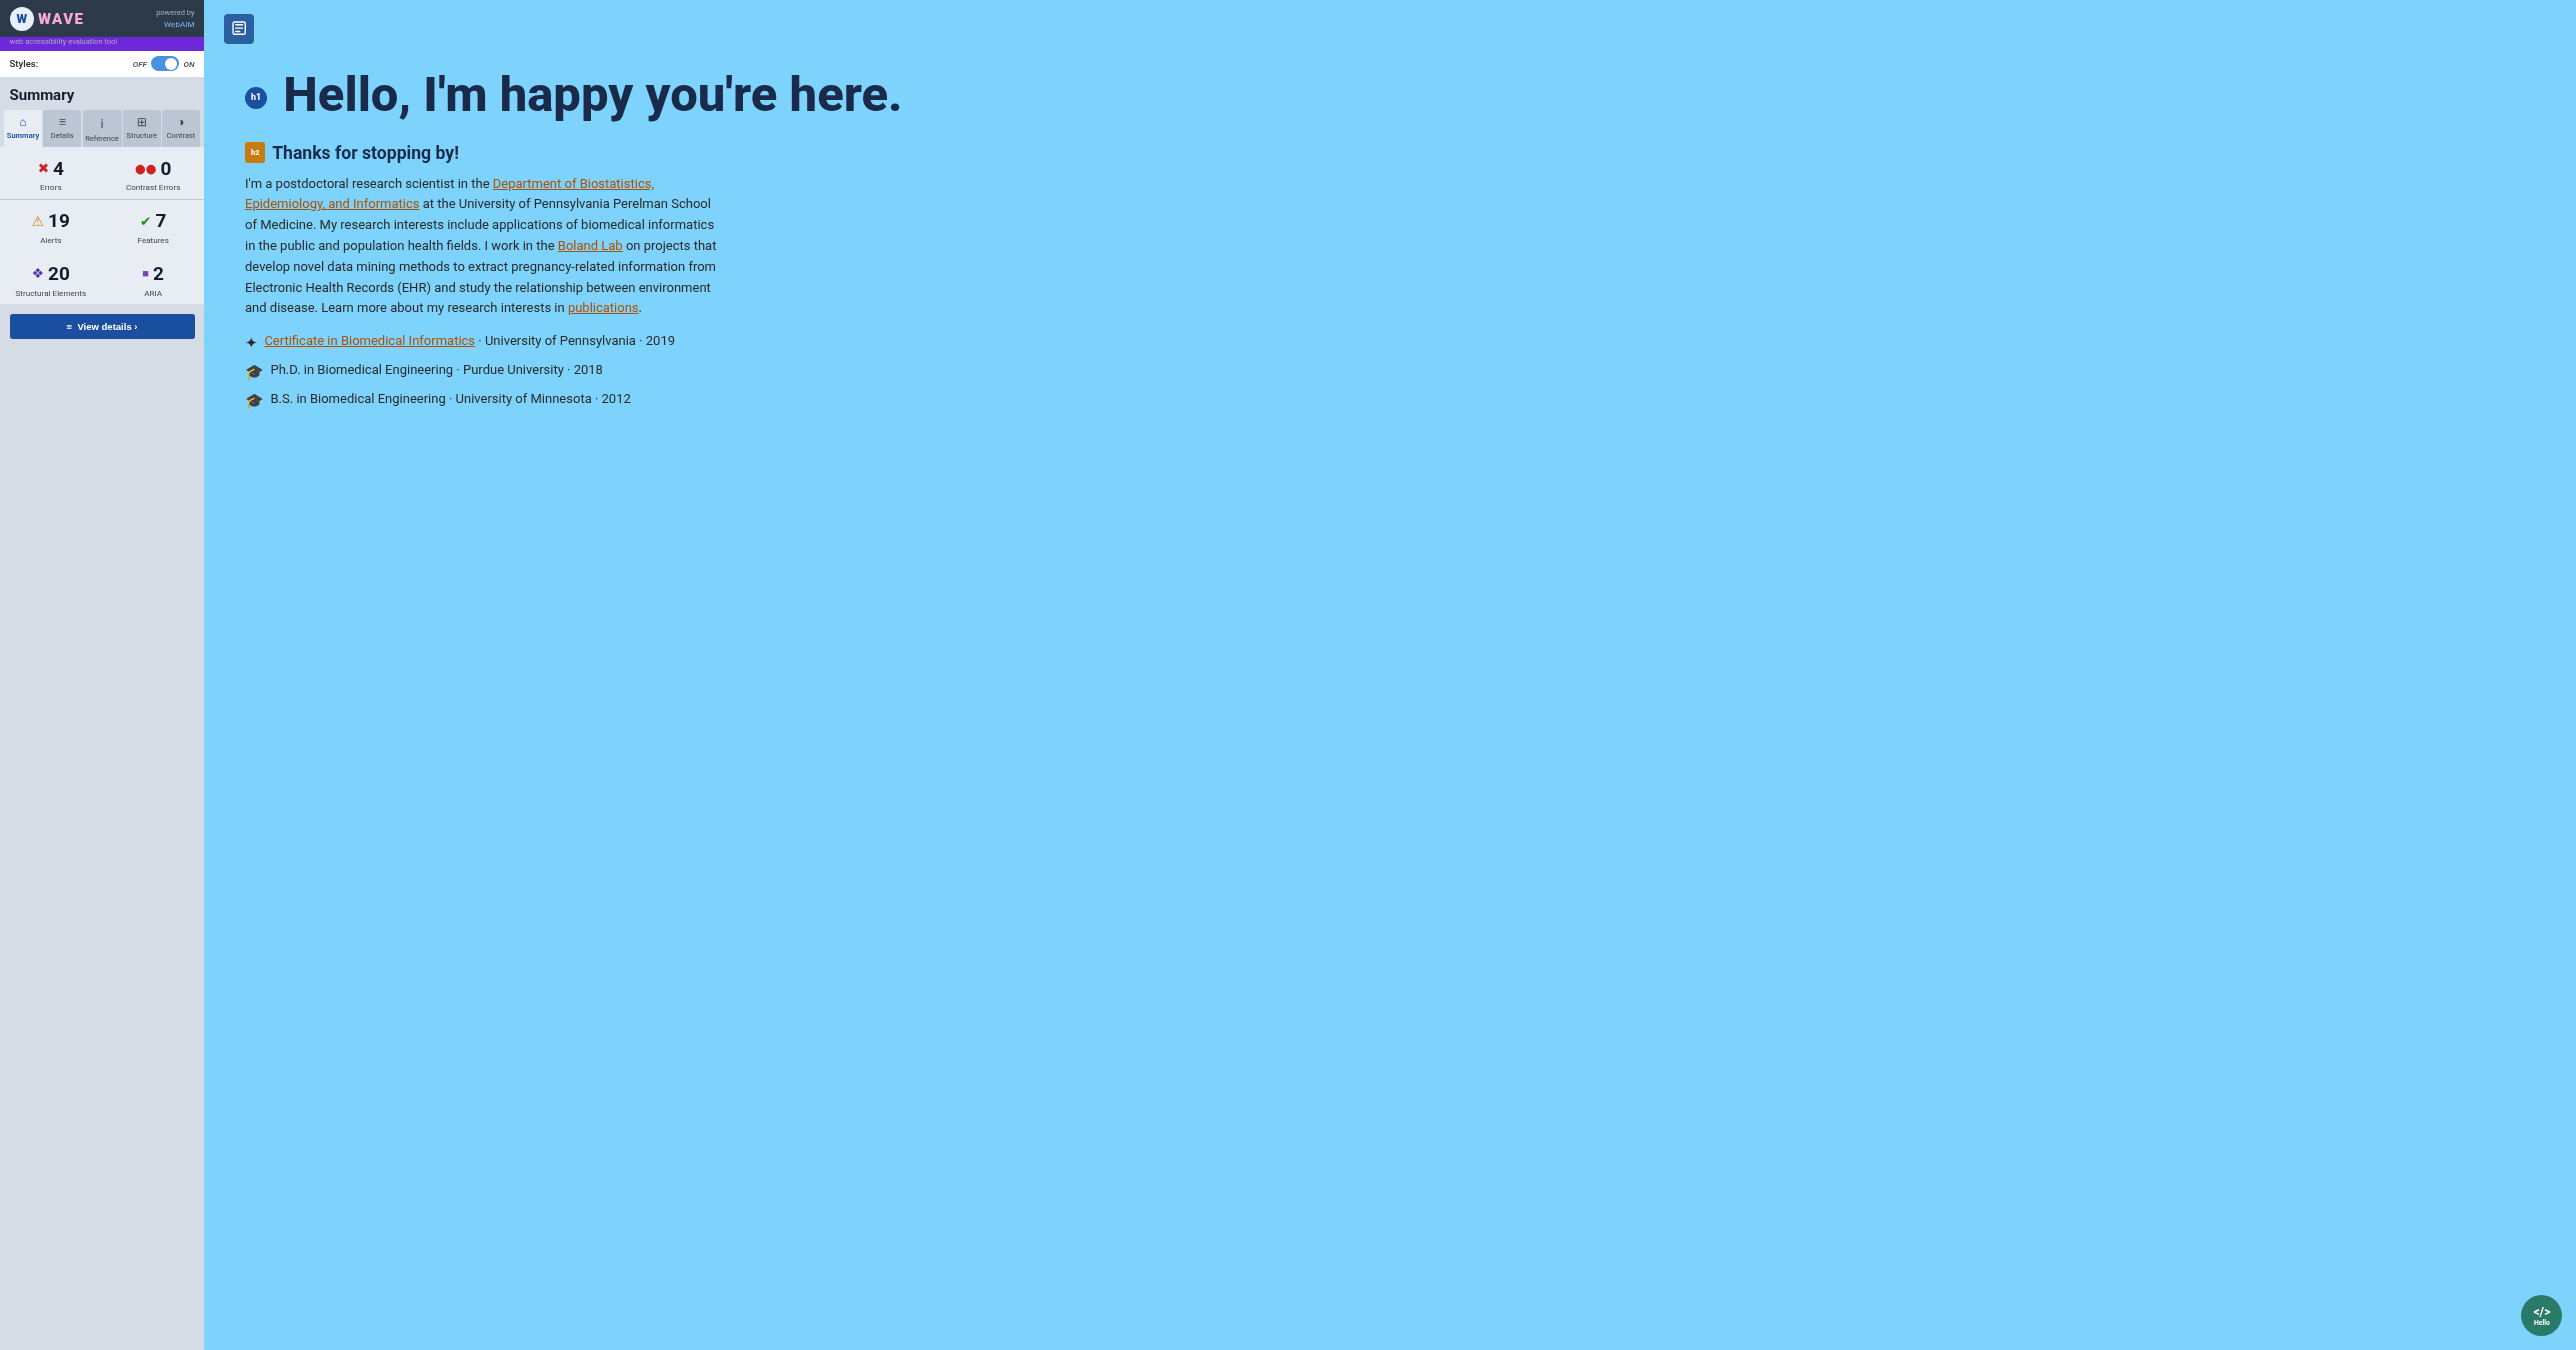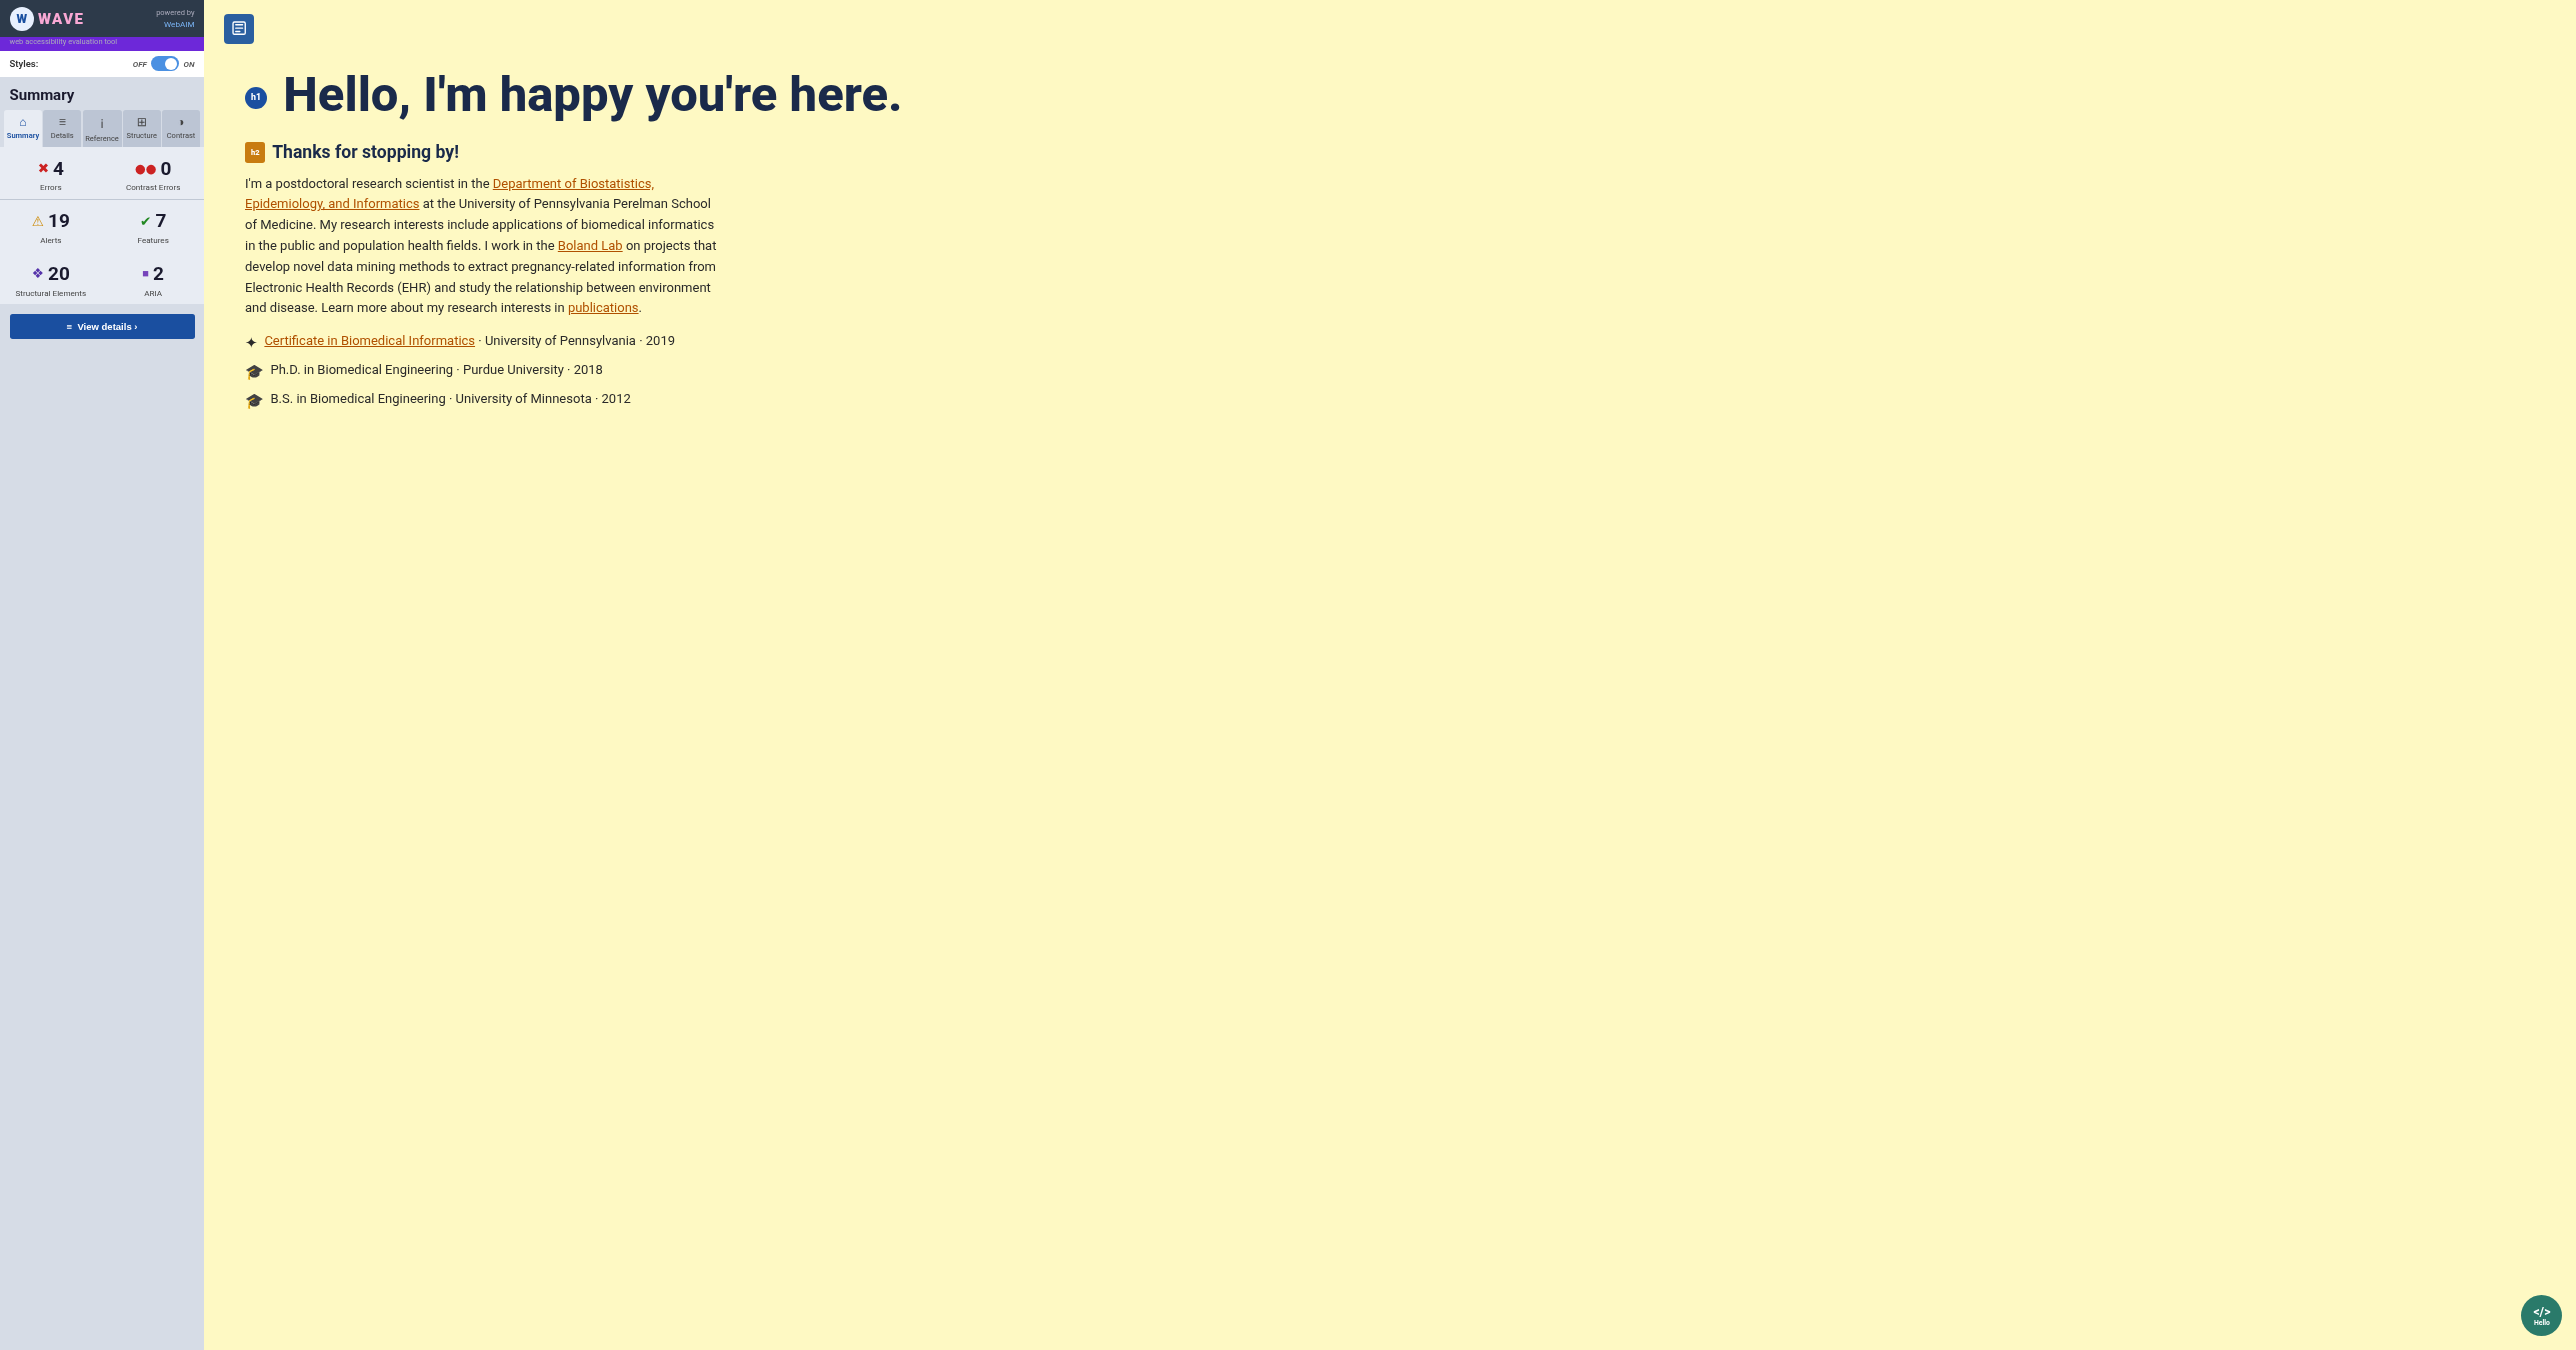--- a/index.html
+++ b/index.html
@@ -219,21 +219,21 @@
       padding: 6.8px 16.3px;
       font-size: 9.5px;
       font-weight: 600;
       cursor: pointer;
       width: calc(100% - 19px);
     }
 
     
     #main {
       flex: 1;
-      background: #fef9c3;
+      background: #7dd3fc;
       overflow-y: auto;
       padding: 27px 41px;
       position: relative;
     }
 
     .wave-toolbar-icon {
       position: absolute;
       top: 13.6px;
       left: 20.4px;
       width: 30px;
@@ -281,21 +281,21 @@
       margin-bottom: 20.4px;
       margin-top: 41px;
     }
 
     h2.page-subheading {
       font-size: 17.6px;
       font-weight: 700;
       color: #1a2a4a;
       margin-bottom: 11px;
       display: flex;
-      align-items: flex-start;
+      align-items: flex-end;
     }
 
     .main-paragraph {
       font-size: 13px;
       color: #2a2a2a;
       line-height: 1.6;
       margin-bottom: 13.6px;
       max-width: 475px;
     }
 

